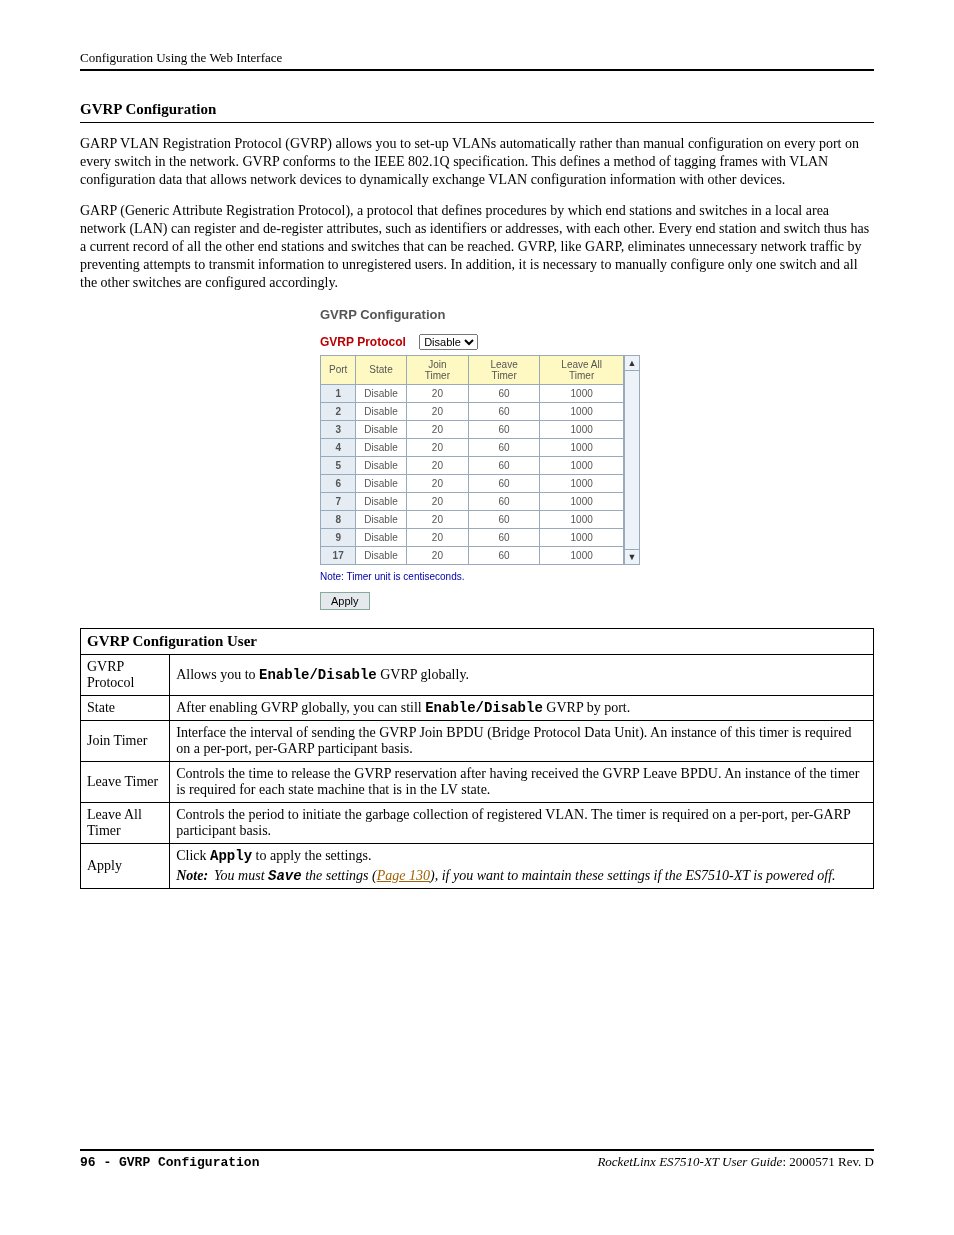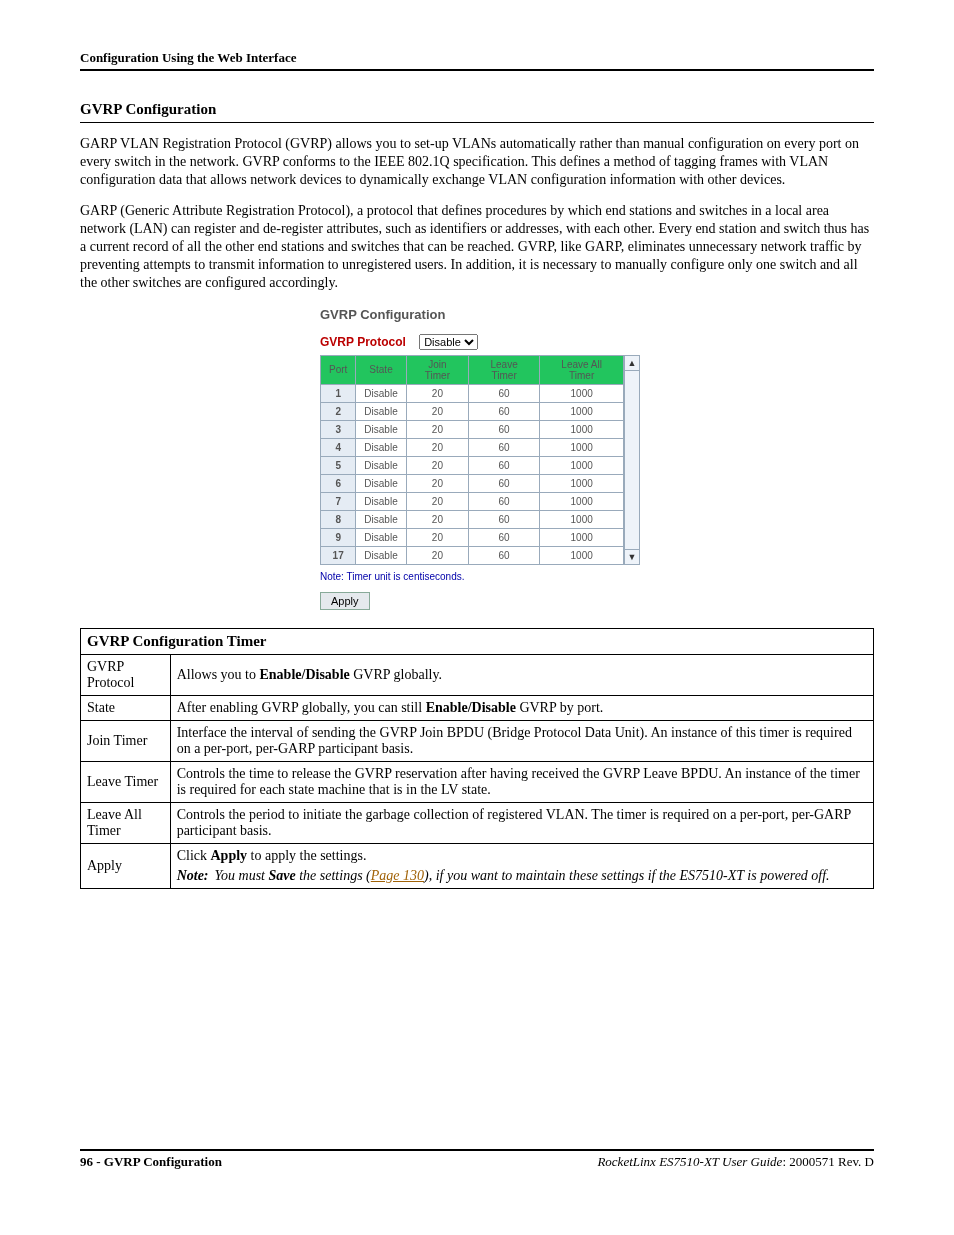--- a/index.html
+++ b/index.html
@@ -6,21 +6,21 @@
     font-family: "Century Schoolbook", "New Century Schoolbook", Georgia, serif;
     font-size: 14px;
     color: #000;
     background: #fff;
     margin: 0;
     padding: 50px 80px 40px 80px;
     width: 954px;
     box-sizing: border-box;
   }
   .header-title {
-    font-weight: bold;
+    font-weight: normal;
     font-size: 13px;
     margin-bottom: 3px;
   }
   hr.rule {
     border: none;
     border-top: 2px solid #000;
     margin: 0 0 30px 0;
   }
   hr.thin {
     border: none;
@@ -68,21 +68,21 @@
     width: 320px;
   }
   table.gvrp {
     border-collapse: collapse;
     font-family: Verdana, Arial, sans-serif;
     font-size: 10px;
     color: #555;
     background: #fff;
   }
   table.gvrp th {
-    background: #22c55e;
+    background: #fef9c3;
     border: 1px solid #9ab;
     padding: 3px 8px;
     font-weight: normal;
     text-align: center;
   }
   table.gvrp td {
     border: 1px solid #9ab;
     padding: 3px 8px;
     text-align: center;
   }
@@ -135,21 +135,21 @@
     padding: 4px 6px;
     vertical-align: middle;
     font-size: 14px;
     text-align: left;
   }
   table.desc th.caption {
     font-weight: bold;
     font-size: 15px;
     text-align: left;
   }
-  .bold { font-weight: bold; }
+  .bold { font-weight: bold; font-family: Liberation Mono, monospace; }
   .ital { font-style: italic; }
   .link { color: #a16207; text-decoration: underline; font-style: italic; text-align: right; }
   .note-block { display: flex; gap: 6px; margin-top: 4px;}
   .note-block .lbl { font-weight: bold; font-style: italic; flex: 0 0 auto;}
   .note-block .txt { font-style: italic; }
 
   .footer {
     position: relative;
     margin-top: 260px;
   }
@@ -270,21 +270,21 @@
       <div class="scroll-arrow bottom">▼</div>
     </div>
   </div>
   <div class="embed-note">Note: Timer unit is centiseconds.</div>
   <button class="apply-btn">Apply</button>
 </div>
 
 <table class="desc">
   <tbody>
       <tr>
-        <th class="caption" colspan="2">GVRP Configuration Timer</th>
+        <th class="caption" colspan="2">GVRP Configuration User</th>
       </tr>
   <tr>
     <td>GVRP Protocol</td>
     <td>
       <span>Allows you to </span><span class="bold">Enable/Disable</span><span> GVRP globally.</span>
     </td>
   </tr>
   <tr>
     <td>State</td>
     <td>

